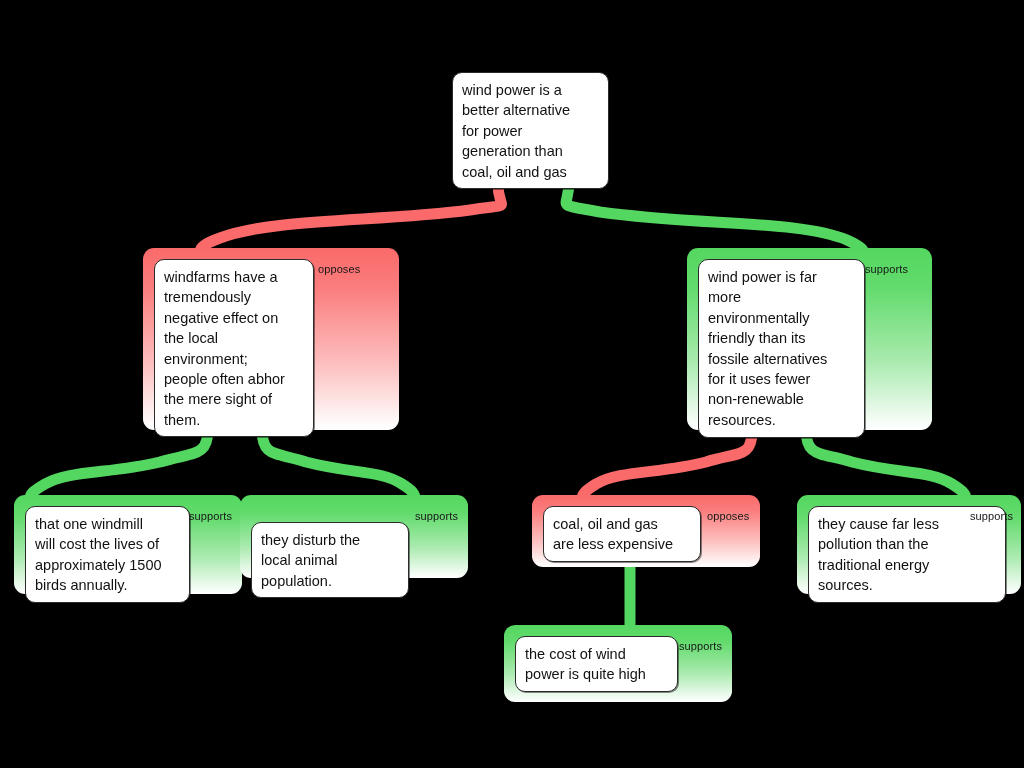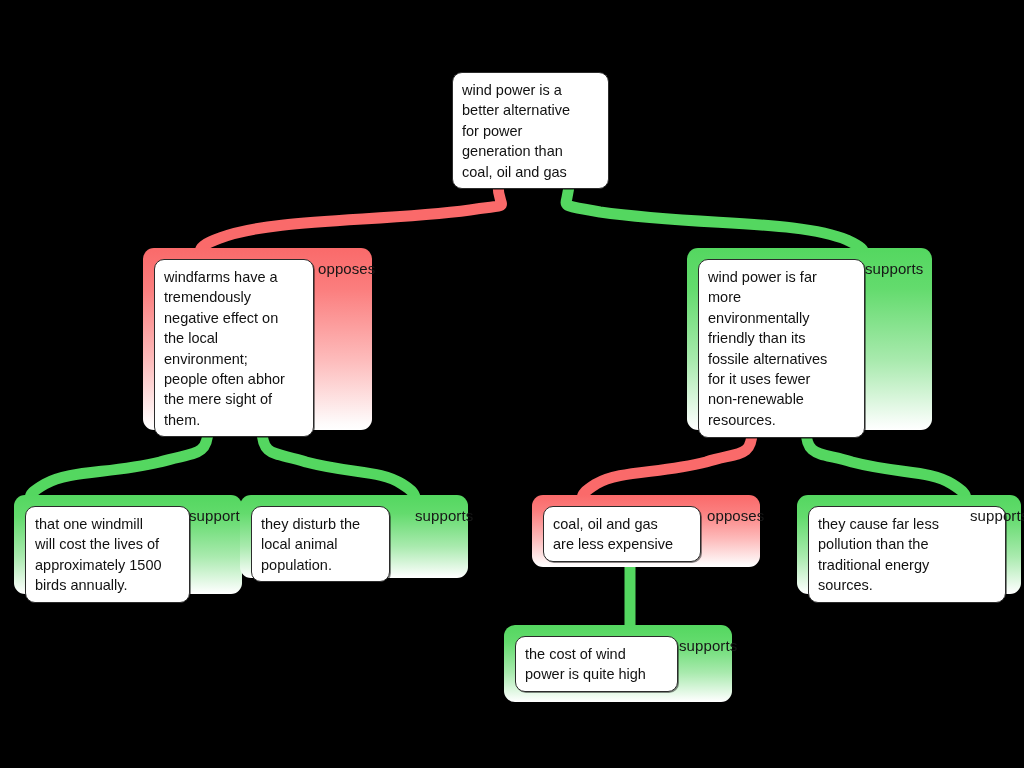--- a/index.html
+++ b/index.html
@@ -59,21 +59,21 @@
     white-space: pre-line;
     box-shadow: 1px 1px 0 rgba(0,0,0,0.45);
   }
   .node.plain .node-card {
     left: 0;
     top: 0;
   }
   .node-tag {
     position: absolute;
     top: 15px;
-    font-size: 15px;
+    font-size: 11px;
     line-height: 12px;
     color: #161616;
     letter-spacing: 0.1px;
     white-space: nowrap;
   }
 </style>
 </head>
 <body>
 
 <div id="canvas">
@@ -88,21 +88,21 @@
       <path d="M 806 429 C 806 458 820 452 852 462 C 898 474 930 470 952 484 C 963 491 966 494 966 499" fill="none" stroke="#54d760" stroke-width="11" stroke-linecap="round"></path>
       <path d="M 630 563 C 630 592 630 600 630 629" fill="none" stroke="#54d760" stroke-width="11" stroke-linecap="round"></path>
     </svg>
 <div class="node plain" style="left: 452px; top: 72px; width: 157px; height: 110px;">
       <div class="node-card" style="width: 157px; min-height: 110px;">wind power is a
 better alternative
 for power
 generation than
 coal, oil and gas</div>
     </div>
-    <div class="node opposes" style="left: 143px; top: 248px; width: 229px; height: 182px;">
+    <div class="node opposes" style="left: 143px; top: 248px; width: 256px; height: 182px;">
       <div class="node-card" style="width: 160px; min-height: 163px;">windfarms have a
 tremendously
 negative effect on
 the local
 environment;
 people often abhor
 the mere sight of
 them.</div>
       <div class="node-tag" style="left: 175px;">opposes</div>
     </div>
@@ -118,21 +118,21 @@
       <div class="node-tag" style="left: 178px;">supports</div>
     </div>
     <div class="node supports" style="left: 14px; top: 495px; width: 228px; height: 99px;">
       <div class="node-card" style="width: 165px; min-height: 92px;">that one windmill
 will cost the lives of
 approximately 1500
 birds annually.</div>
       <div class="node-tag" style="left: 175px;">supports</div>
     </div>
     <div class="node supports" style="left: 240px; top: 495px; width: 228px; height: 83px;">
-      <div class="node-card" style="width: 139px; min-height: 72px;">they disturb the
+      <div class="node-card" style="width: 158px; min-height: 72px; margin-top: 16px;">they disturb the
 local animal
 population.</div>
       <div class="node-tag" style="left: 175px;">supports</div>
     </div>
     <div class="node opposes" style="left: 532px; top: 495px; width: 228px; height: 72px;">
       <div class="node-card" style="width: 158px; min-height: 52px;">coal, oil and gas
 are less expensive</div>
       <div class="node-tag" style="left: 175px;">opposes</div>
     </div>
     <div class="node supports" style="left: 797px; top: 495px; width: 224px; height: 99px;">

